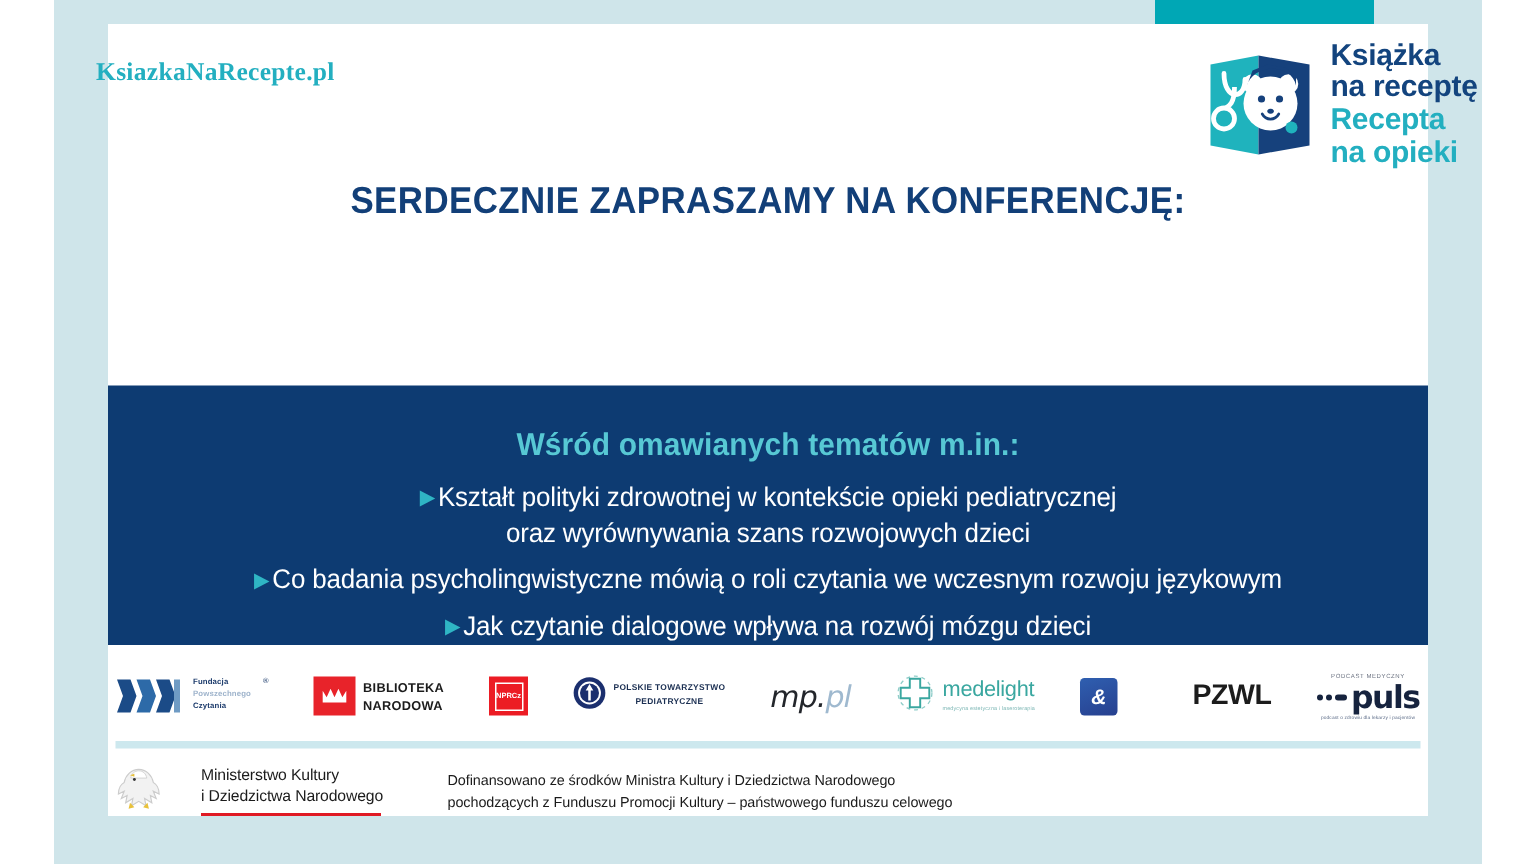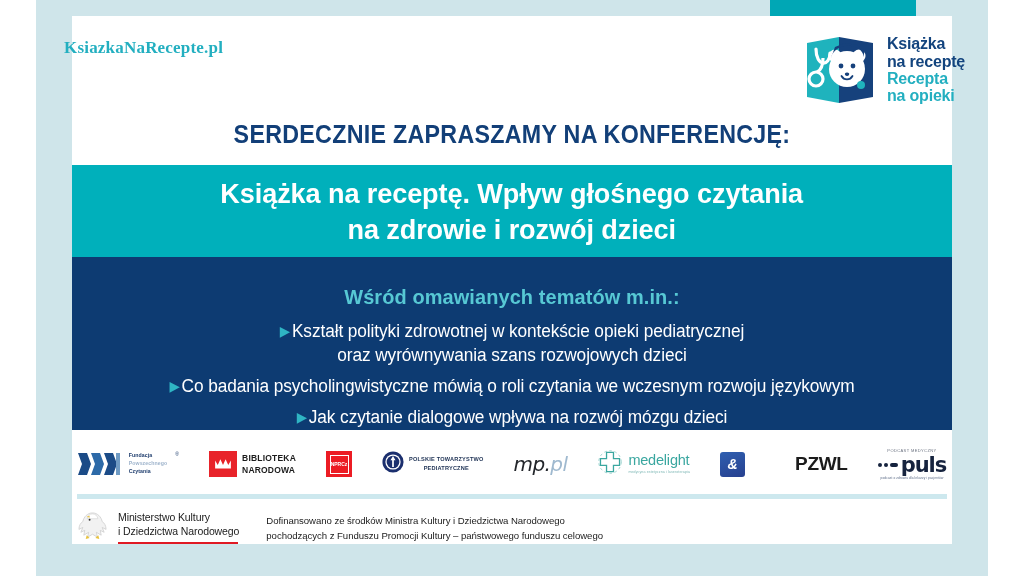--- a/index.html
+++ b/index.html
@@ -81,21 +81,21 @@
     align-items: center;
     gap: 8px;
   }
   .brand-mark { width: 76px; height: 74px; flex: 0 0 auto; }
   .brand-text {
     display: flex;
     flex-direction: column;
     line-height: 1.08;
     font-family: "Liberation Sans", sans-serif;
     font-weight: bold;
-    font-size: 16px;
+    font-size: 20px;
     letter-spacing: -.2px;
   }
   .brand-text .l1, .brand-text .l2 { color: #13447e; }
   .brand-text .l3, .brand-text .l4 { color: #23afc0; }
 
   
   .invite {
     position: absolute;
     left: 0;
     top: 104px;
@@ -275,21 +275,21 @@
 
   
   .ministry {
     position: absolute;
     left: 4px;
     top: 492px;
     width: 872px;
     height: 44px;
     display: flex;
     align-items: flex-start;
-    gap: 9px;
+    gap: 25px;
   }
   .eagle { width: 33px; height: 32px; flex: 0 0 auto; margin-top: 2px; }
   .ministry-name {
     display: flex; flex-direction: column;
     font-size: 10.5px; line-height: 1.32; color: #1b1b1b;
     letter-spacing: -.1px; padding-top: 3px;
     flex: 0 0 auto;
   }
   .ministry-rule {
     margin-top: 3px; width: 120px; height: 1.8px; background: #e01a24;
@@ -345,26 +345,20 @@
           <span class="l1">Książka</span>
           <span class="l2">na receptę</span>
           <span class="l3">Recepta</span>
           <span class="l4">na opieki</span>
         </span>
       </div>
     </div>
 
     <div class="invite">SERDECZNIE ZAPRASZAMY NA KONFERENCJĘ:</div>
 
-    <div class="band-teal">
-      <div class="title">
-        <span>Książka na receptę. Wpływ głośnego czytania</span><br>
-        <span>na zdrowie i rozwój dzieci</span>
-      </div>
-    </div>
 
     <div class="band-navy">
       <div class="topics-heading">Wśród omawianych tematów m.in.:</div>
       <div class="topics-list">
 
         <div class="topic">
           <span class="arrow">▶</span><span>Kształt polityki zdrowotnej w kontekście opieki pediatrycznej</span>
           <span class="line2">oraz wyrównywania szans rozwojowych dzieci</span>
         </div>
 

